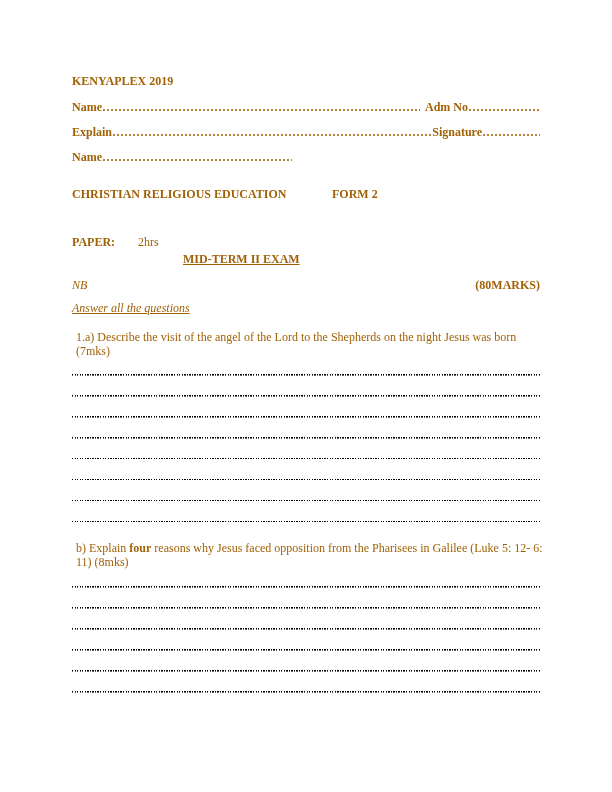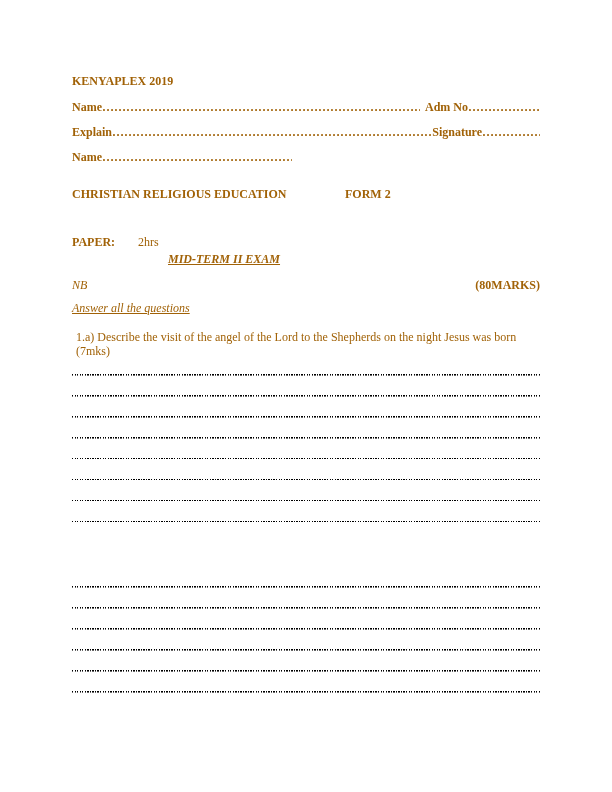--- a/index.html
+++ b/index.html
@@ -25,26 +25,25 @@
     font-weight: bold;
     white-space: nowrap;
   }
   .leader { flex: 1 1 0; min-width: 0; overflow: hidden; }
   .trail { overflow: hidden; flex: 0 0 auto; }
   .trail.adm { width: 72px; }
   .trail.sig { width: 58px; }
   .trail.date { width: 190px; }
   .gap { margin-left: 5px; }
   .subject-row { position: relative; font-weight: bold; }
-  .form-label { position: absolute; left: 273px; top: 0; }
+  .form-label { position: absolute; left: 260px; top: 0; }
   .exam-title {
-    position: absolute; left: 168px;
+    position: absolute; left: 183px;
     font-weight: bold;
     text-decoration: underline;
-    font-style: italic;
   }
   .nb-row { display: flex; align-items: baseline; justify-content: space-between; }
   .marks { margin-left: auto; font-weight: bold; font-style: normal; }
   .question { margin: 4px; }
   .answer-block { position: absolute; left: 72px; width: 468px; }
   .answer-line {
     height: 20.9px;
     background: repeating-linear-gradient(90deg, #000 0 1.3px, transparent 1.3px 2.55px) left bottom / 100% 1.6px no-repeat;
   }
   .answer-block.second .answer-line { height: 21px; }
@@ -103,20 +102,23 @@
     <div class="answer-line"></div>
   <div class="answer-line"></div>
       <div class="answer-line"></div>
       <div class="answer-line"></div>
       <div class="answer-line"></div>
       <div class="answer-line"></div>
       <div class="answer-line"></div>
       <div class="answer-line"></div>
     </div>
 
+  <p class="row question" style="top:537px">
+    <span>b) Explain </span><span class="b">four</span><span> reasons why Jesus faced opposition from the Pharisees in Galilee (Luke 5: 12- 6: 11) (8mks)</span>
+  </p>
 
   <div class="answer-block second" style="top:567px">
     <div class="answer-line"></div>
   <div class="answer-line"></div>
       <div class="answer-line"></div>
       <div class="answer-line"></div>
       <div class="answer-line"></div>
       <div class="answer-line"></div>
     </div>
 

